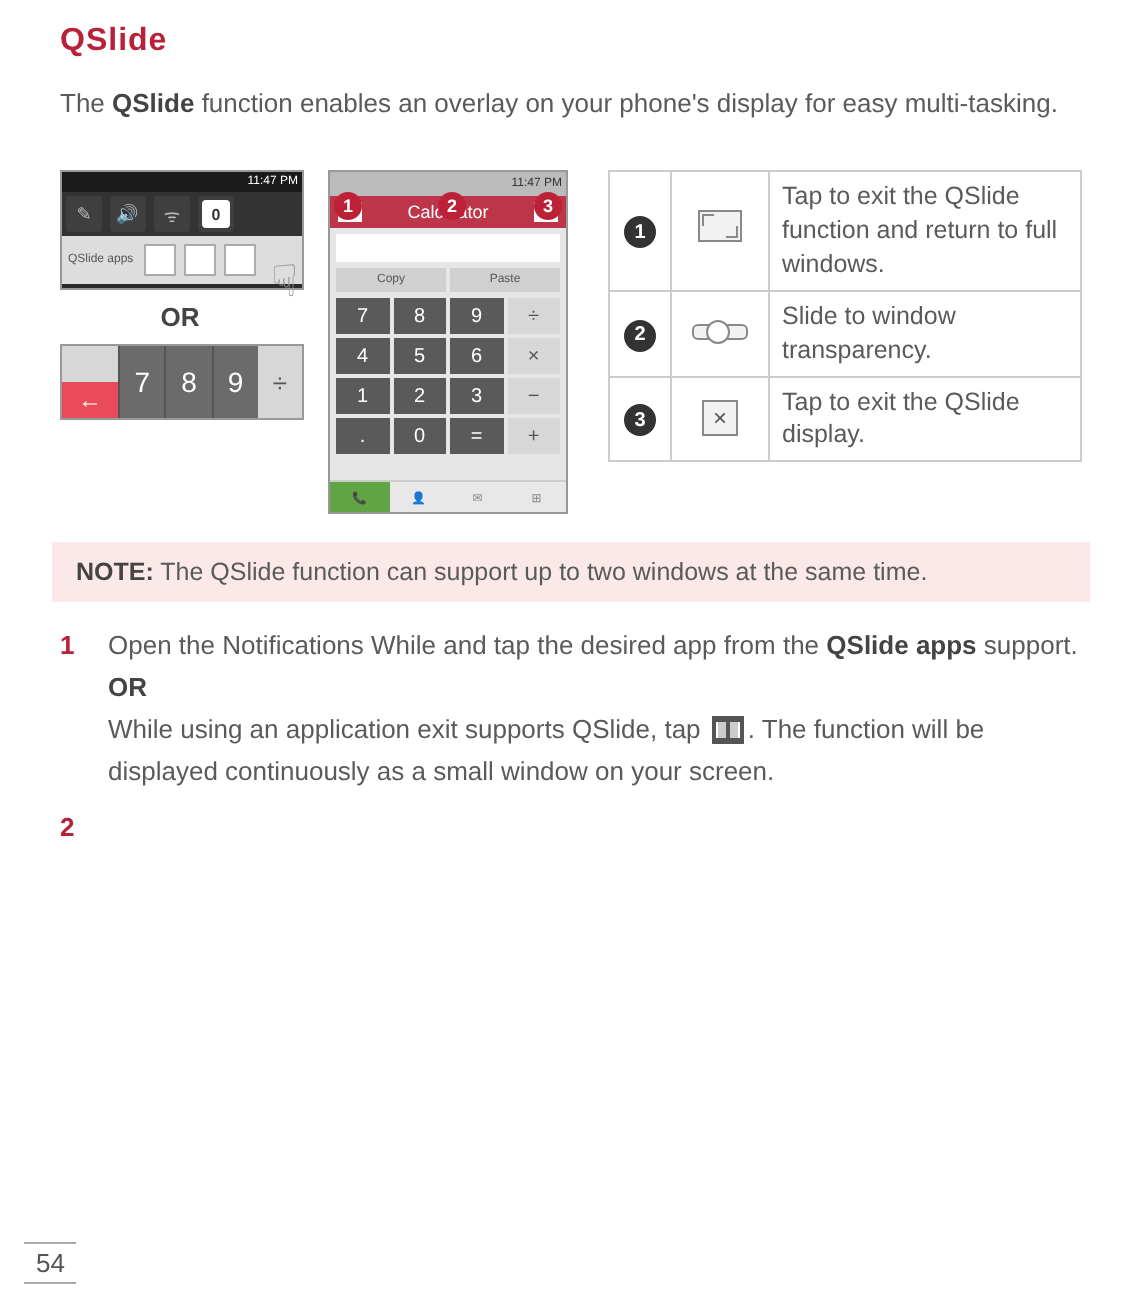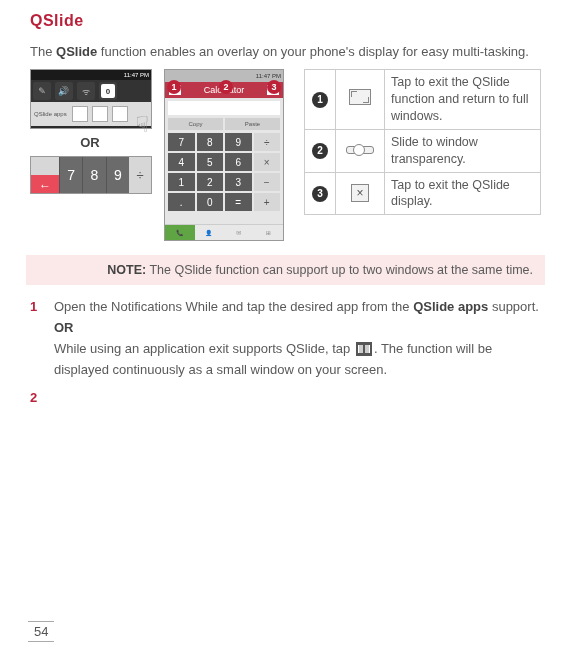--- a/index.html
+++ b/index.html
@@ -20,21 +20,21 @@
   }
   h2.qslide-title {
     color: #b9213b;
     font-size: 16px;
     font-weight: bold;
     margin: 2px 0 6px 0;
     letter-spacing: 0.5px;
   }
   .intro {
     line-height: 1.4;
-    margin-bottom: 8px;
+    margin-bottom: 24px;
   }
   .intro .bold { font-weight: bold; color:#444; }
 
   
   .top-row { display: flex; gap: 12px; align-items:flex-start; }
 
   
   .mock-col { width: 262px; }
 
   
@@ -92,36 +92,36 @@
   .nball{display:inline-flex;width:16px;height:16px;border-radius:50%;background:#333;color:#fff;align-items:center;justify-content:center;font-size:10px;font-weight:bold;}
   .ic-fs{display:inline-block;width:20px;height:14px;border:1px solid #888;position:relative;background:#f2f2f2;}
   .ic-fs:before,.ic-fs:after{content:"";position:absolute;width:5px;height:5px;border:1px solid #888;}
   .ic-fs:before{top:1px;left:1px;border-right:none;border-bottom:none;}
   .ic-fs:after{bottom:1px;right:1px;border-left:none;border-top:none;}
   .ic-sl{display:inline-block;width:26px;height:6px;border:1px solid #888;border-radius:3px;background:#f2f2f2;position:relative;}
   .ic-sl:before{content:"";position:absolute;top:-3px;left:6px;width:10px;height:10px;border:1px solid #888;border-radius:50%;background:#fff;}
   .ic-x{display:inline-block;width:16px;height:16px;border:1px solid #888;background:#f2f2f2;color:#555;line-height:16px;text-align:center;font-size:12px;}
 
   
-  .note{background:#fbe8e9;padding:8px 12px;margin:14px -4px 12px -4px;font-size:12.5px;color:#5a5a5a;text-align:right;}
+  .note{background:#fbe8e9;padding:8px 12px;margin:14px -4px 12px -4px;font-size:12.5px;color:#5a5a5a;}
   .note .nb{font-weight:bold;color:#444;}
 
   
   ol.steps{list-style:none;margin:0;padding:0;}
   ol.steps>li{display:flex;margin-bottom:8px;line-height:1.6;}
   ol.steps .sn{color:#b9213b;font-weight:bold;width:24px;flex-shrink:0;}
   .bold{font-weight:bold;color:#444;}
   .inline-icon{vertical-align:middle;display:inline-block;width:16px;height:14px;background:#555;position:relative;margin:0 2px;}
   .inline-icon:before,.inline-icon:after{content:"";position:absolute;background:#ccc;top:3px;width:4px;height:8px;}
   .inline-icon:before{left:2px;border-left:1px solid #fff;}
   .inline-icon:after{right:2px;border-right:1px solid #fff;}
 
   
   .pgnum{
-    position:absolute;left:28px;bottom:10px;
+    position:absolute;left:12px;bottom:10px;
     border-top:1px solid #aaa;border-bottom:1px solid #aaa;
     padding:2px 6px;font-size:13px;color:#555;
   }
 </style>
 </head>
 <body>
 
 <div class="page">
   <h2 class="qslide-title">QSlide</h2>
 

